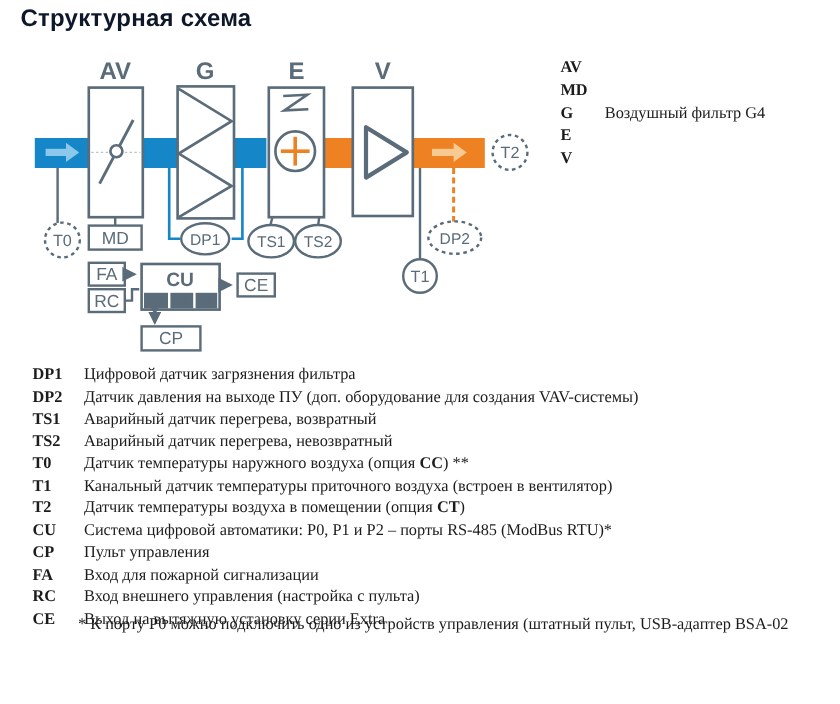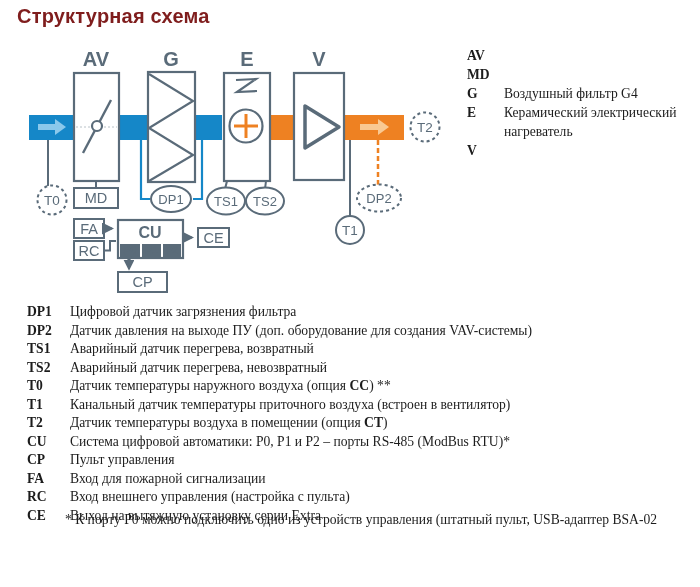--- a/index.html
+++ b/index.html
@@ -3,21 +3,21 @@
 <meta charset="utf-8">
 <style>
   html,body{margin:0;padding:0;}
   body{
     width:700px;height:587px;position:relative;background:#ffffff;
     font-family:"Liberation Serif",serif;color:#1c1c1c;overflow:hidden;
   }
   .title{
     position:absolute;left:17px;top:5px;
     font-family:"Liberation Sans",sans-serif;font-weight:bold;
-    font-size:20px;color:#7f1d1d;letter-spacing:.2px;
+    font-size:20px;color:#0f172a;letter-spacing:.2px;
   }
   .diagram-svg{position:absolute;left:0;top:0;}
   .legend{
     position:absolute;left:467px;top:46px;width:230px;
     font-size:13.6px;line-height:19px;
   }
   .legend-row{display:flex;}
   .legend-key{width:37px;flex:none;font-weight:bold;}
   .legend-text{flex:1;}
   .clist{
@@ -158,21 +158,20 @@
   </div>
   <div class="legend-row">
     <span class="legend-key">MD</span>
   </div>
   <div class="legend-row">
     <span class="legend-key">G</span>
     <span class="legend-text">Воздушный фильтр G4</span>
   </div>
   <div class="legend-row">
     <span class="legend-key">E</span>
-    <span class="legend-text">Керамический электрический нагреватель</span>
   </div>
   <div class="legend-row">
     <span class="legend-key">V</span>
   </div>
 </div>
 
 <div class="clist">
   <div class="clist-row">
     <span class="clist-key">DP1</span>
     <span class="clist-text"><span>Цифровой датчик загрязнения фильтра</span><b></b><span></span></span>

